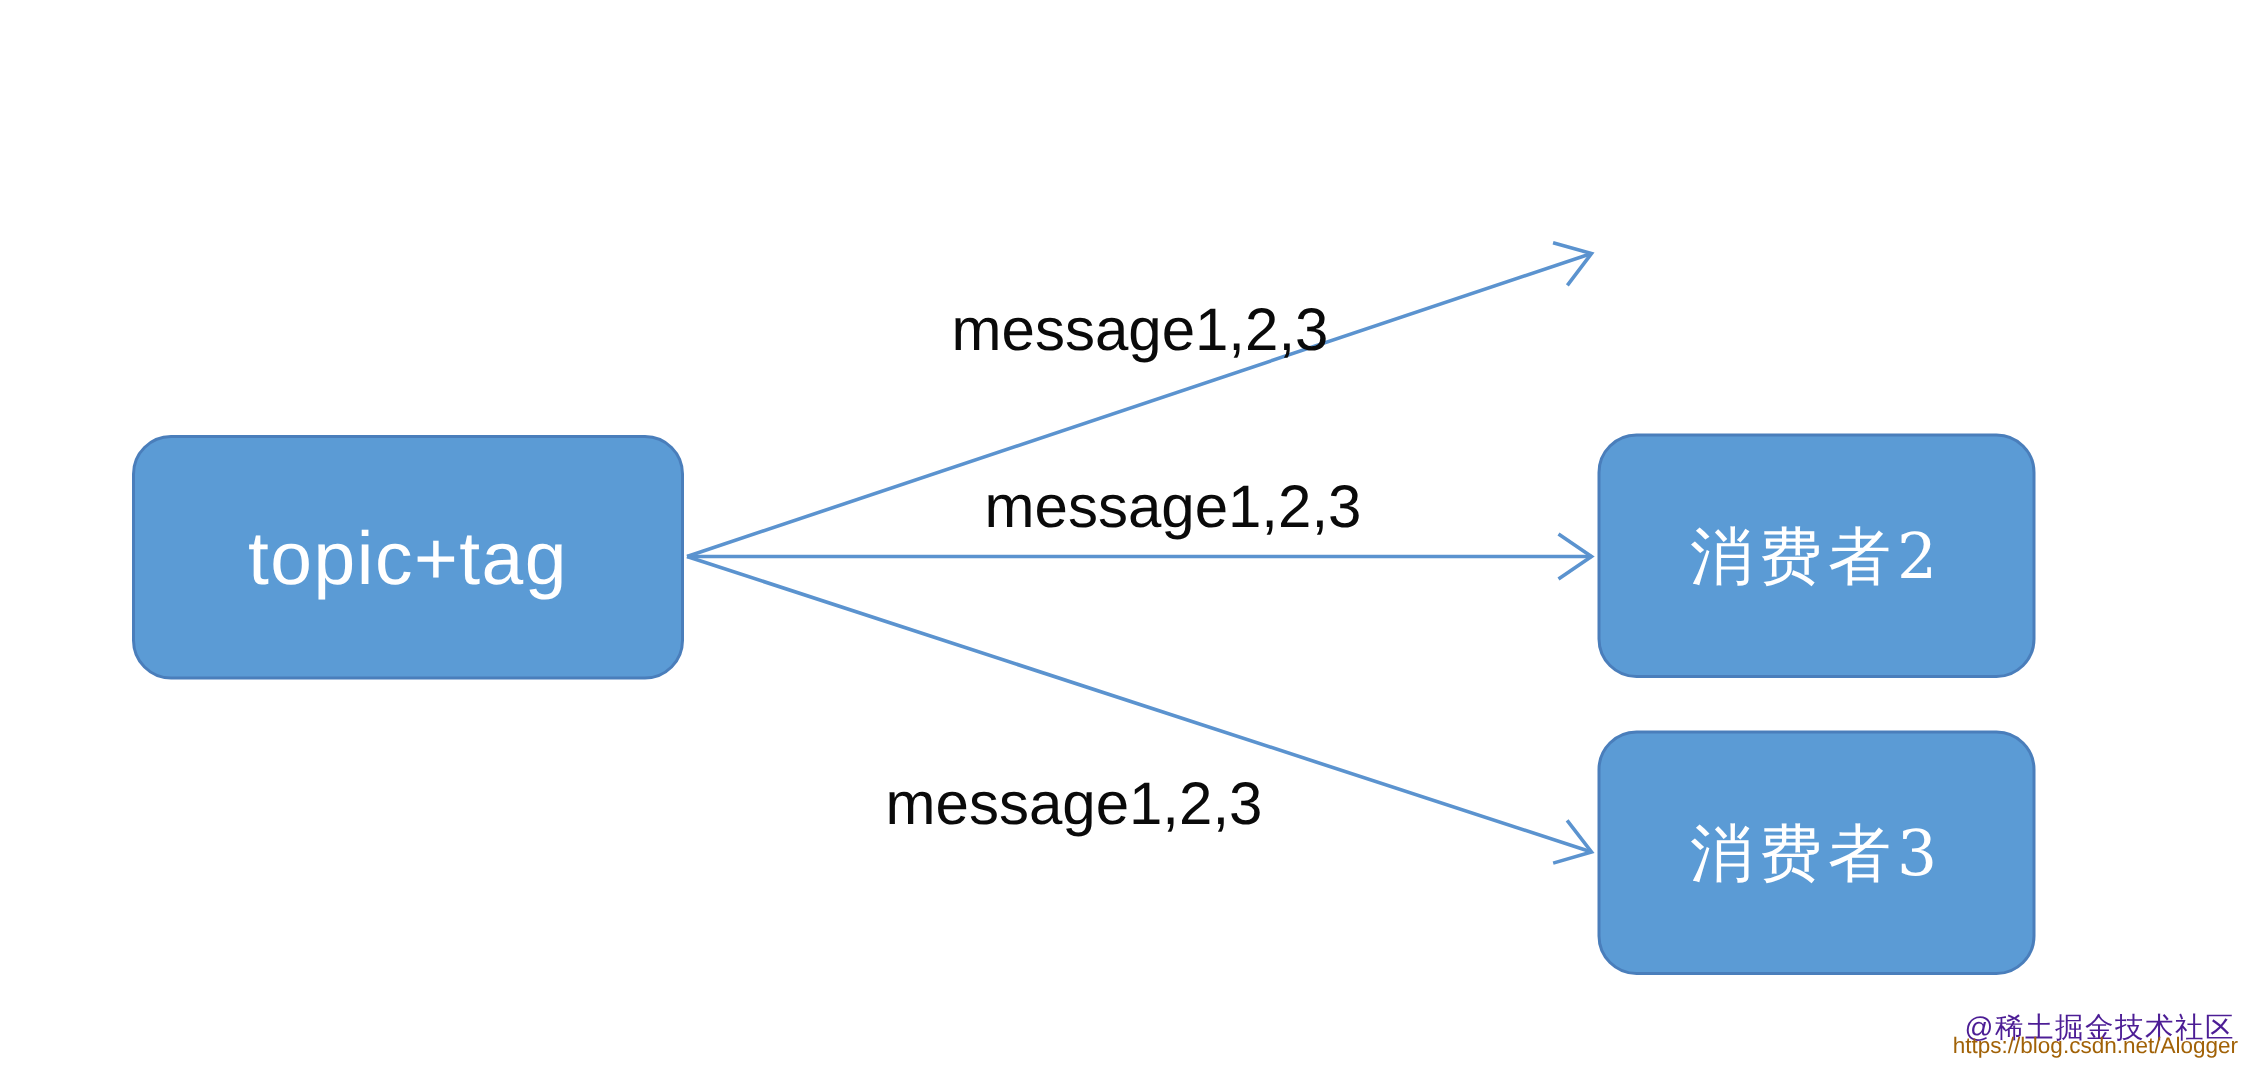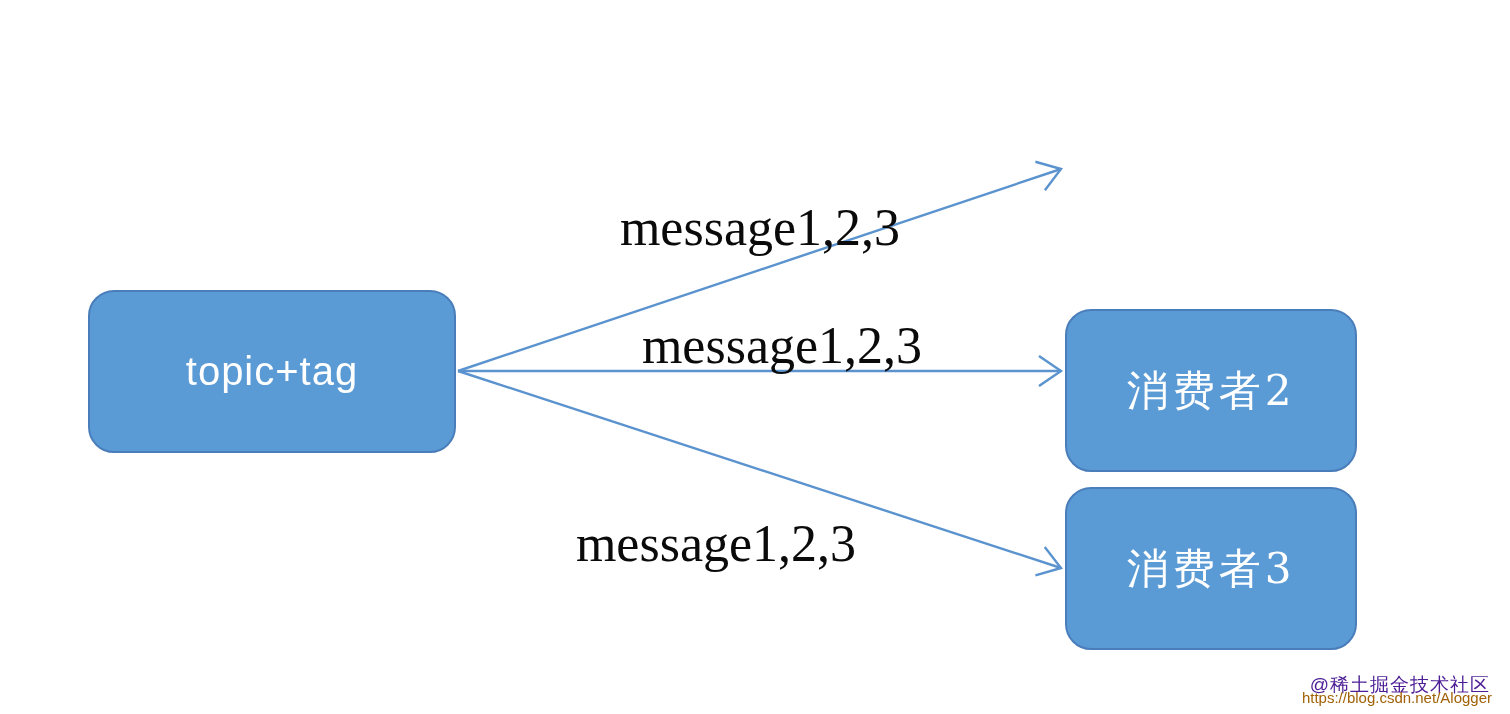--- a/index.html
+++ b/index.html
@@ -24,39 +24,39 @@
     position:absolute;
     display:flex;align-items:center;justify-content:center;
     background:var(--node-fill);
     border:2px solid var(--node-border);
     border-radius:26px;
     color:var(--node-text);
     box-sizing:border-box;
   }
   .node-topic{
     left:88px;top:290px;width:368px;height:163px;
-    font-size:40px;letter-spacing:1px;
+    font-size:50px;letter-spacing:1px;
     font-family:"Liberation Sans", sans-serif;
     text-align:center;
   }
   .node-consumer{
     width:292px;height:163px;
     font-size:42px;letter-spacing:4px;
     font-family:"DejaVu Serif","Liberation Serif", serif;
   }
   .node-consumer1{left:1065px;top:87px;}
-  .node-consumer2{left:1065px;top:289px;margin-top:20px;}
+  .node-consumer2{left:1065px;top:289px;}
   .node-consumer3{left:1065px;top:487px;}
   .edge-label{
     position:absolute;
     transform:translateX(-50%);
-    font-size:52px;
+    font-size:40px;
     color:var(--label-text);
     white-space:nowrap;
-    font-family:Liberation Serif, serif;
+    font-family:Liberation Sans, sans-serif;
   }
   .edge-label-1{left:760px;top:198px;}
   .edge-label-2{left:782px;top:316px;}
   .edge-label-3{left:716px;top:514px;}
   .watermark-community{
     position:absolute;right:20px;top:672px;
     font-size:19px;color:#4c1d95;
     letter-spacing:1px;
     font-family:"Liberation Sans", sans-serif;
   }

